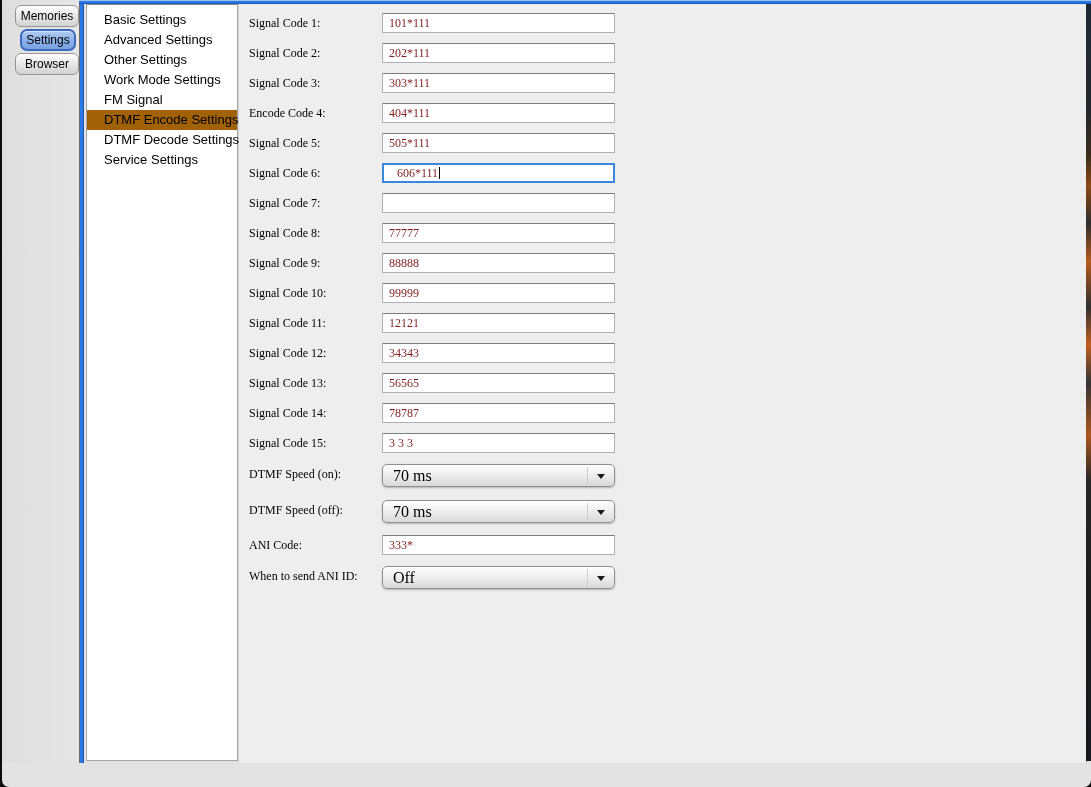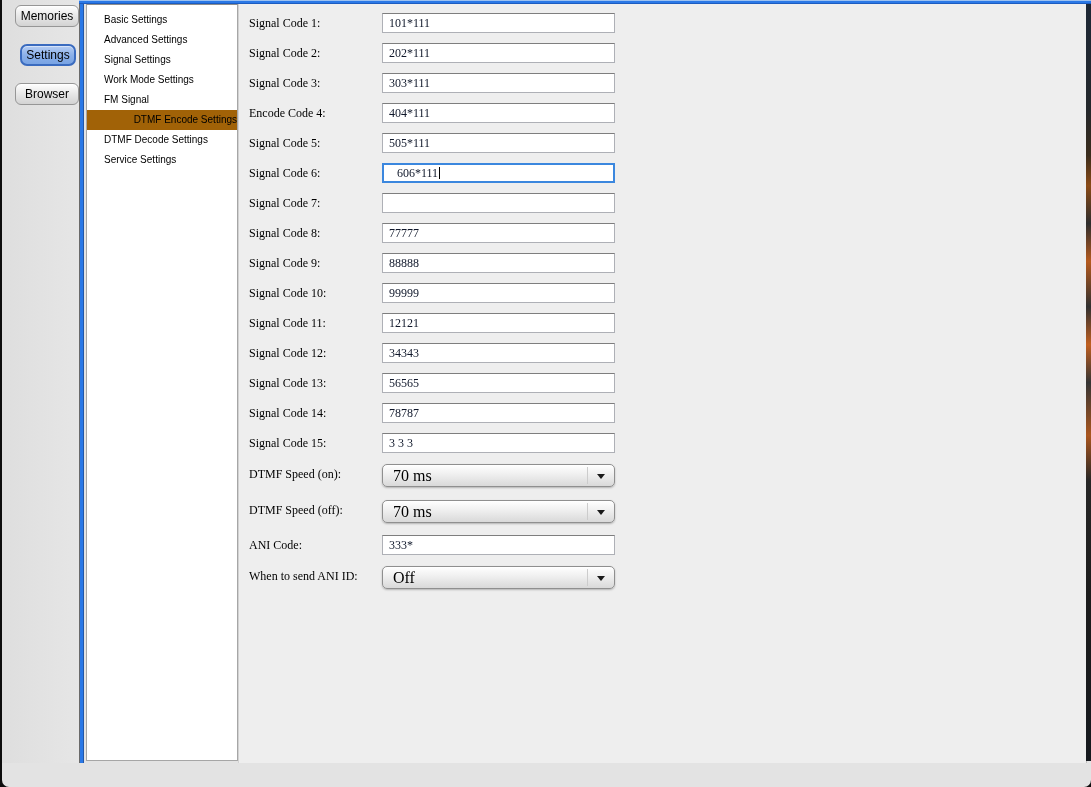--- a/index.html
+++ b/index.html
@@ -18,48 +18,48 @@
 
   
   .focus-top { position:absolute; left:77px; right:0; top:0; height:4px; z-index:31;
     background:linear-gradient(to bottom,#9cc2f2 0 1px,#2a78e6 1px 3px,#1c5cc0 3px 4px); }
   .focus-left { position:absolute; left:77px; top:0; width:5px; height:763px; z-index:5;
     background:linear-gradient(to right,#6a6a6a 0 1px,#2a78e6 1px 4px,#2257a8 4px 5px); }
 
   
   .tab-strip { position:absolute; left:0; top:0; width:77px; height:763px;
     background:linear-gradient(to right,#dedede,#e6e6e6); padding-top:5px; }
-  .tab { height:22px; margin:0 0 17px auto; display:flex; align-items:center;
+  .tab { height:22px; margin:0 0 2px auto; display:flex; align-items:center;
     justify-content:center; font-size:12px; color:#000; padding:0 6px;
     border:1px solid #969696; border-radius:6px; cursor:default;
     background:linear-gradient(to bottom,#ffffff,#e9e9e9 45%,#d3d3d3);
     box-shadow:inset 0 1px 0 rgba(255,255,255,.9); margin-right:0;
     width:64px; }
   .tab.active { width:56px; margin-right:3px; height:22px;
     border:2px solid #3a6bbf; border-radius:7px;
     background:linear-gradient(to bottom,#b5cdf4,#8cb1e9 50%,#78a3e4);
     box-shadow:inset 0 1px 0 rgba(255,255,255,.45);text-align:center; }
 
   
   .nav-list { position:absolute; left:84px; top:4px; width:152px; height:757px;
     background:#fff; border:1px solid #a6a6a6; border-top-color:#8d8d8d;
     padding-top:5px; z-index:4; }
-  .nav-item { height:20px; line-height:20px; font-size:10px; color:#000;
+  .nav-item { height:20px; line-height:20px; font-size:13px; color:#000;
     padding-left:17px; white-space:nowrap; cursor:default; }
   .nav-item.selected { background:#a16207;text-align:right; }
 
   
   .main-panel { position:absolute; left:236px; top:3px; width:849px; height:760px;
     background:#eeeeee; border-left:1px solid #d2d2d2; border-right:1px solid #bdbdbd;font-family:Liberation Serif, serif; }
   .row { position:absolute; left:10px; height:24px; }
   .row .flabel { position:absolute; left:0; top:0; height:20px; line-height:20px;
     font-size:12px; color:#000; white-space:nowrap; }
   .tfield { position:absolute; left:133px; top:0; width:233px; height:20px;
     background:#fff; border:1px solid #aeb0b6; border-top-color:#7e7e7e;
-    font-size:12px; line-height:18px; padding-left:6px; color:#0f172a;
+    font-size:12px; line-height:18px; padding-left:6px; color:#7f1d1d;
     white-space:nowrap; overflow:hidden; }
   .tfield.focused { border:2px solid #3b87de; padding-left:13px; line-height:16px; }
   .caret { display:inline-block; width:1px; height:12px; background:#000;
     vertical-align:-2px; margin-left:1px; }
   .dropdown { position:absolute; left:133px; top:0; width:233px; height:23px;
     border:1px solid #8f8f8f; border-radius:5px;
     background:linear-gradient(to bottom,#ffffff,#efefef 45%,#d9d9d9);
     box-shadow:0 1px 2px rgba(0,0,0,.25), inset 0 1px 0 rgba(255,255,255,.9);
     font-size:16px; color:#000; cursor:default; }
   .dropdown .dval { position:absolute; left:10px; top:0; line-height:21px; }
@@ -88,21 +88,21 @@
       <div class="tab active">Settings</div>
       <div class="tab">Browser</div>
     </div>
 
   <div class="focus-left"></div>
   <div class="focus-top"></div>
 
   <div class="nav-list" id="nav-list">
       <div class="nav-item">Basic Settings</div>
       <div class="nav-item">Advanced Settings</div>
-      <div class="nav-item">Signal Settings</div>
+      <div class="nav-item">Other Settings</div>
       <div class="nav-item">Work Mode Settings</div>
       <div class="nav-item">FM Signal</div>
       <div class="nav-item selected">DTMF Encode Settings</div>
       <div class="nav-item">DTMF Decode Settings</div>
       <div class="nav-item">Service Settings</div>
     </div>
 
   <div class="main-panel" id="form-panel">
       <div class="row" style="top: 10px;">
         <div class="flabel">Signal Code 1:</div>

